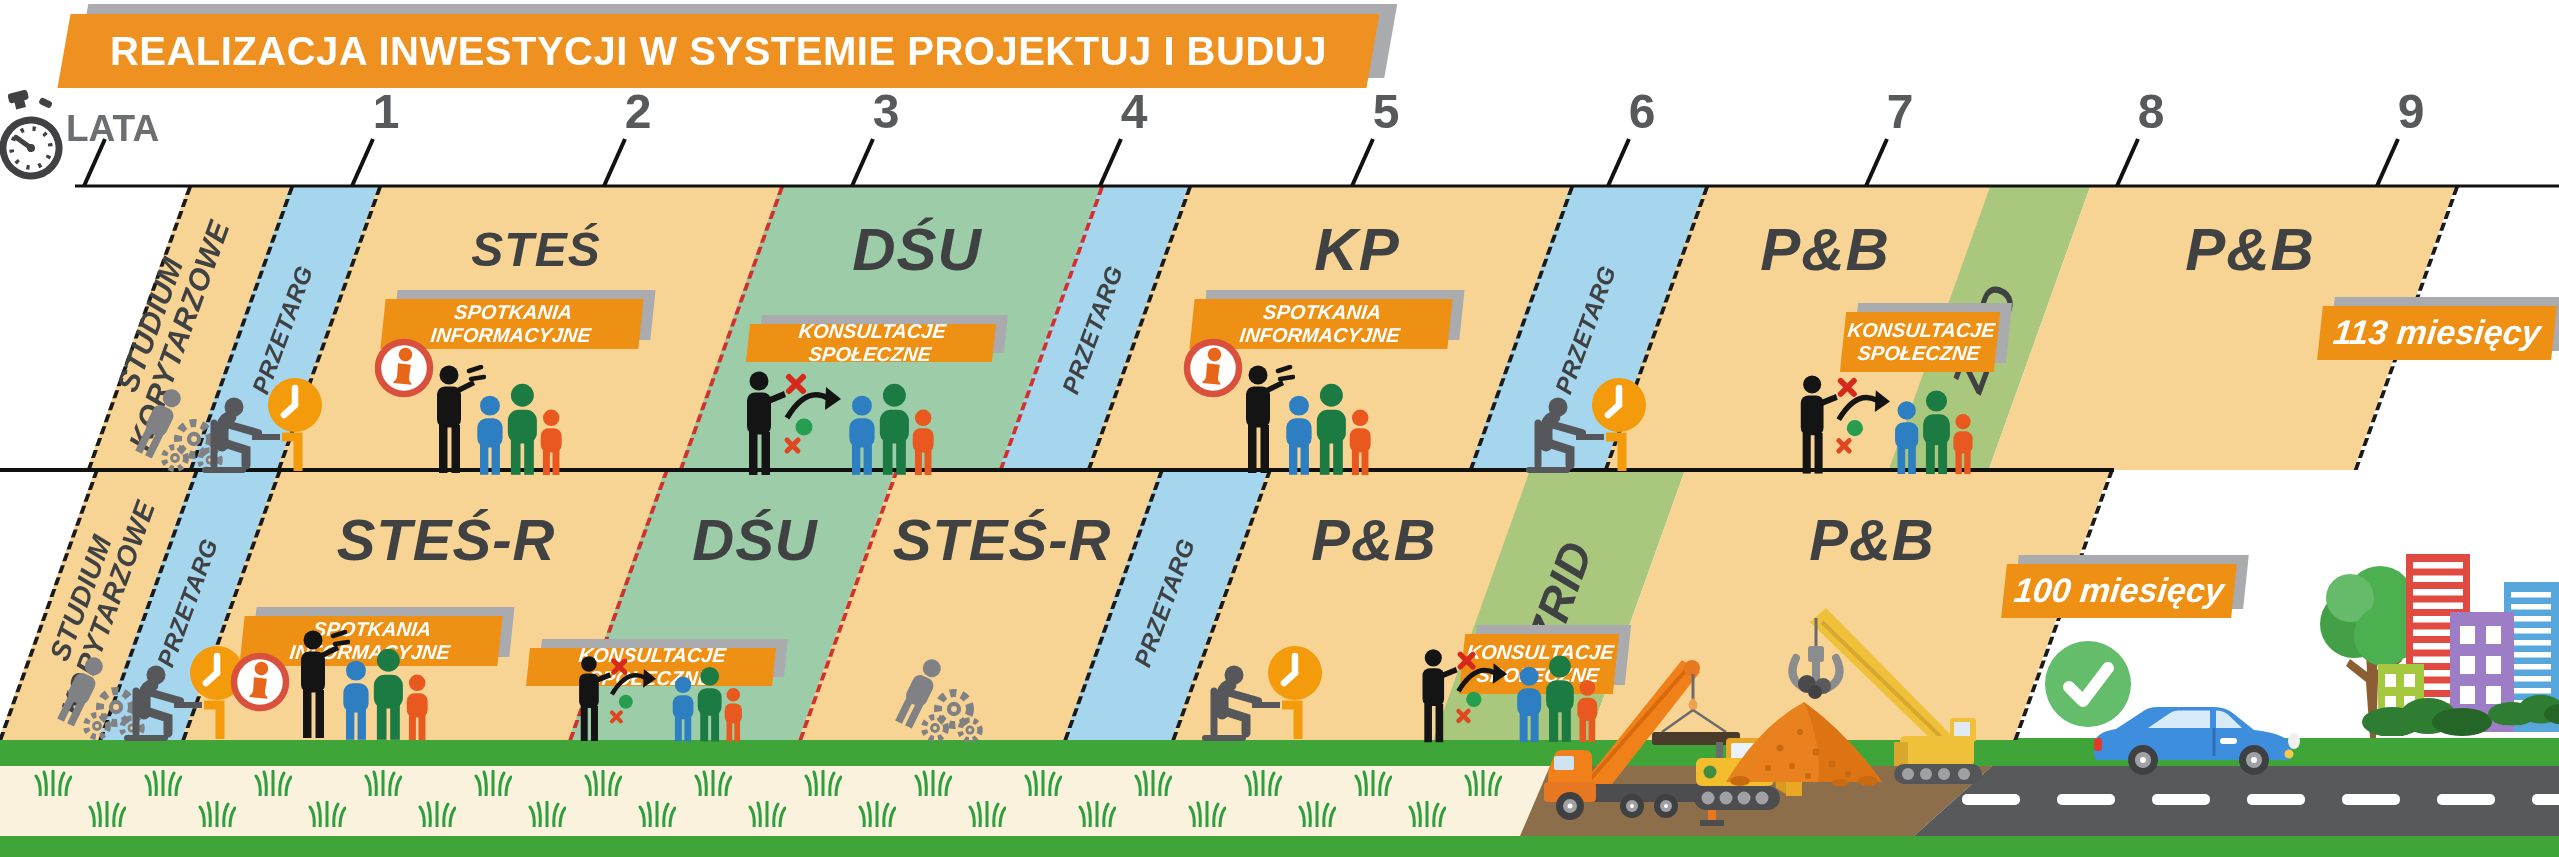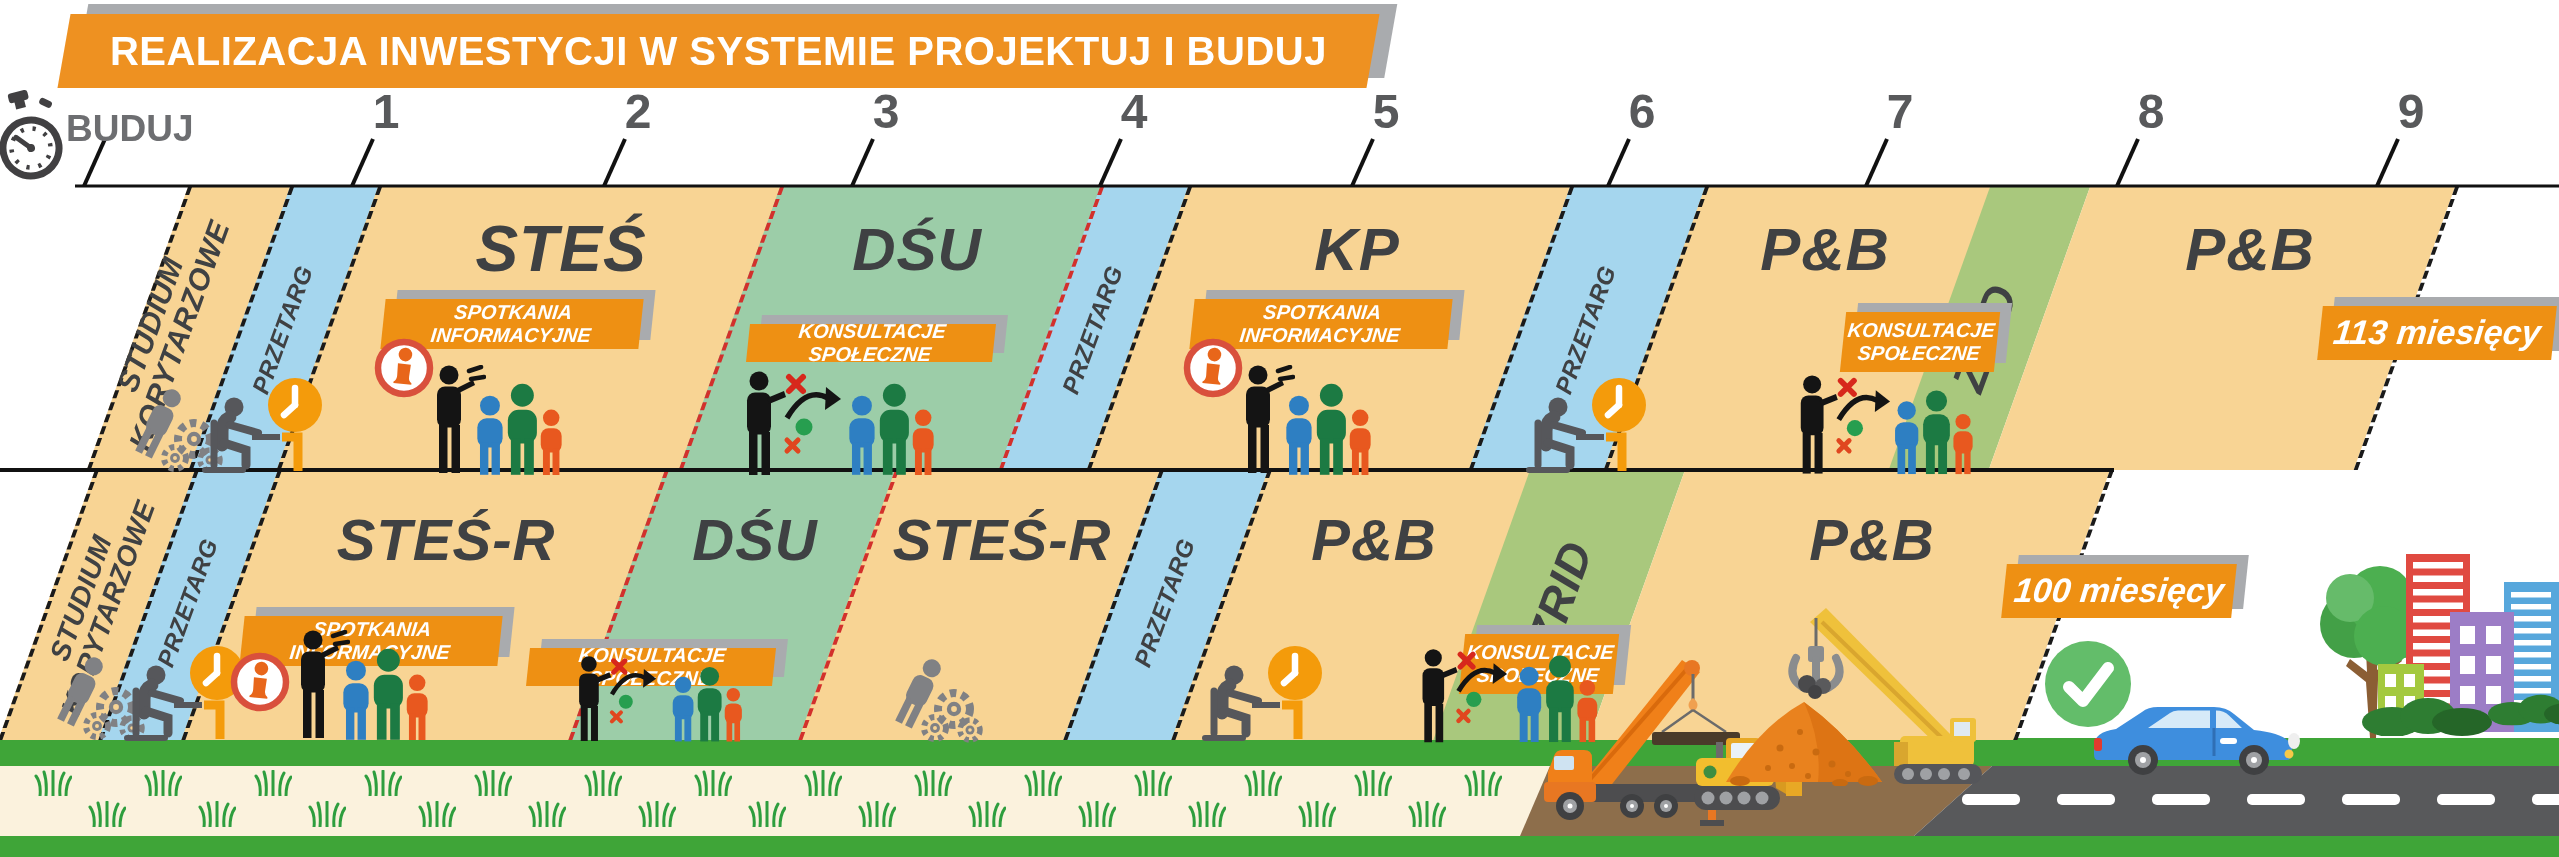--- a/index.html
+++ b/index.html
@@ -58,21 +58,21 @@
         <g transform="rotate(-14 33 62)">
           <rect x="23" y="4" width="20" height="10" rx="3" fill="#414042"></rect>
           <rect x="28" y="13" width="10" height="8" fill="#414042"></rect>
           <rect x="52" y="18" width="13" height="7" rx="3" fill="#414042" transform="rotate(40 58 21)"></rect>
           <circle cx="33" cy="62" r="28" fill="#FFFFFF" stroke="#414042" stroke-width="7"></circle>
           <circle cx="33" cy="62" r="19.5" fill="none" stroke="#414042" stroke-width="4.5" stroke-dasharray="3.2 9"></circle>
           <line x1="33" y1="62" x2="21" y2="48" stroke="#414042" stroke-width="5" stroke-linecap="round"></line>
           <circle cx="33" cy="62" r="4" fill="#414042"></circle>
         </g>
       </svg></div>
-  <div id="lata-label">BUDUJ</div>
+  <div id="lata-label">LATA</div>
   <svg id="axis-layer" class="layer" width="2559" height="857">
       <line x1="75" y1="186" x2="2559" y2="186" stroke="#111" stroke-width="3"></line>
       <line x1="84" y1="186" x2="105" y2="139" stroke="#111" stroke-width="4"></line>
       <line x1="352" y1="186" x2="373" y2="139" stroke="#111" stroke-width="4"></line>
       <text x="386" y="128" text-anchor="middle" font-size="48" font-weight="700" fill="#58595B" font-family="Liberation Sans,sans-serif">1</text>
       <line x1="604" y1="186" x2="625" y2="139" stroke="#111" stroke-width="4"></line>
       <text x="638" y="128" text-anchor="middle" font-size="48" font-weight="700" fill="#58595B" font-family="Liberation Sans,sans-serif">2</text>
       <line x1="852" y1="186" x2="873" y2="139" stroke="#111" stroke-width="4"></line>
       <text x="886" y="128" text-anchor="middle" font-size="48" font-weight="700" fill="#58595B" font-family="Liberation Sans,sans-serif">3</text>
       <line x1="1100" y1="186" x2="1121" y2="139" stroke="#111" stroke-width="4"></line>
@@ -89,21 +89,21 @@
       <text x="2411" y="128" text-anchor="middle" font-size="48" font-weight="700" fill="#58595B" font-family="Liberation Sans,sans-serif">9</text>
     </svg>
 
   <div id="bands">
       <div class="seg" style="left: 188px; top: 187px; width: 102px; height: 283px; background: rgb(248, 212, 148); border-left: 4px dashed rgb(26, 26, 26);"></div>
       <div class="seg-label rot" style="left: 165px; top: 330px; font-size: 30px;">STUDIUM
 KORYTARZOWE</div>
       <div class="seg" style="left: 290px; top: 187px; width: 88px; height: 283px; background: rgb(165, 214, 238); border-left: 4px dashed rgb(26, 26, 26);"></div>
       <div class="seg-label rot" style="left: 283px; top: 330px; font-size: 24px;">PRZETARG</div>
       <div class="seg" style="left: 378px; top: 187px; width: 402px; height: 283px; background: rgb(248, 212, 148); border-left: 4px dashed rgb(26, 26, 26);"></div>
-      <div class="seg-label big" style="left: 561px; top: 250px; font-size: 64px;">STEŚ</div>
+      <div class="seg-label big" style="left: 536px; top: 250px; font-size: 48px;">STEŚ</div>
       <div class="seg" style="left: 780px; top: 187px; width: 320px; height: 283px; background: rgb(156, 205, 168); border-left: 4px dashed rgb(210, 48, 44);"></div>
       <div class="seg-label big" style="left: 917px; top: 250px; font-size: 60px;">DŚU</div>
       <div class="seg" style="left: 1100px; top: 187px; width: 88px; height: 283px; background: rgb(165, 214, 238); border-left: 4px dashed rgb(210, 48, 44);"></div>
       <div class="seg-label rot" style="left: 1093px; top: 330px; font-size: 24px;">PRZETARG</div>
       <div class="seg" style="left: 1188px; top: 187px; width: 382px; height: 283px; background: rgb(248, 212, 148); border-left: 4px dashed rgb(26, 26, 26);"></div>
       <div class="seg-label big" style="left: 1357px; top: 250px; font-size: 60px;">KP</div>
       <div class="seg" style="left: 1570px; top: 187px; width: 135px; height: 283px; background: rgb(165, 214, 238); border-left: 4px dashed rgb(26, 26, 26);"></div>
       <div class="seg-label rot" style="left: 1586px; top: 330px; font-size: 24px;">PRZETARG</div>
       <div class="seg" style="left: 1705px; top: 187px; width: 285px; height: 283px; background: rgb(248, 212, 148); border-left: 4px dashed rgb(26, 26, 26);"></div>
       <div class="seg-label big" style="left: 1825px; top: 250px; font-size: 60px;">P&amp;B</div>

